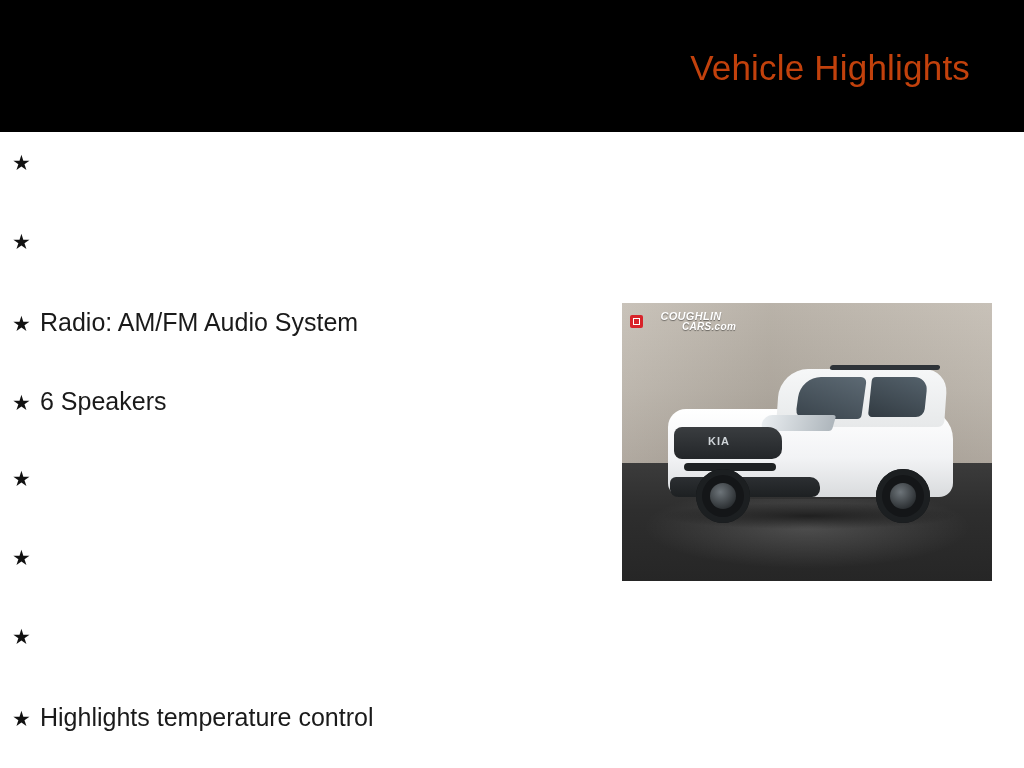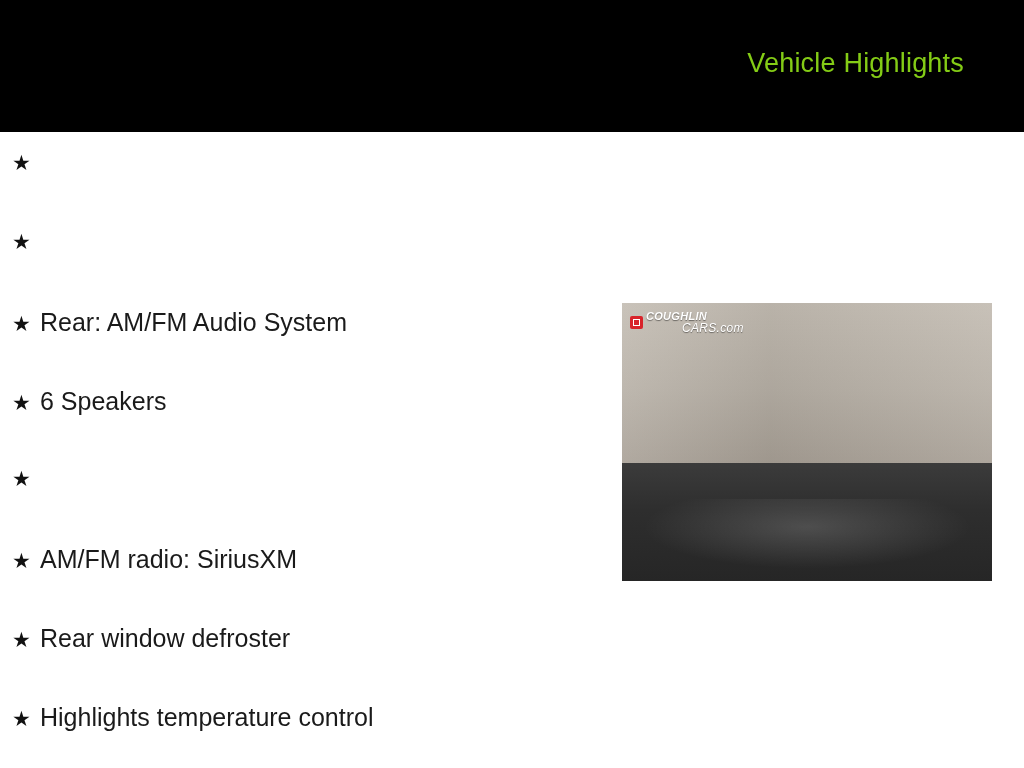--- a/index.html
+++ b/index.html
@@ -20,24 +20,24 @@
     position: absolute;
     left: 0;
     top: 0;
     width: 1024px;
     height: 132px;
     background: #000000;
     box-sizing: border-box;
   }
   .header-title {
     position: absolute;
-    right: 60px;
+    right: 54px;
     top: 48px;
-    color: #84cc16;
-    font-size: 27px;
+    color: #c2410c;
+    font-size: 35px;
     letter-spacing: 0.2px;
     white-space: nowrap;
   }
 
   
   .highlights {
     position: absolute;
     left: 0;
     top: 132px;
     width: 620px;
@@ -127,33 +127,34 @@
     position: absolute;
     left: 3px; top: 3px;
     width: 7px; height: 7px;
     border: 1.5px solid #ffffff;
     box-sizing: border-box;
   }
   .wm-text {
     display: flex;
     flex-direction: column;
     line-height: 1;
+    align-items: center;
   }
   .wm-line1 {
     color: #ffffff;
     font-size: 11px;
     font-weight: bold;
     font-style: italic;
     letter-spacing: 0.3px;
     text-shadow: 0 1px 1px rgba(0,0,0,0.45);
   }
   .wm-line2 {
     color: #ffffff;
-    font-size: 12px;
-    font-weight: normal;
+    font-size: 10px;
+    font-weight: bold;
     font-style: italic;
     letter-spacing: 0.3px;
     text-shadow: 0 1px 1px rgba(0,0,0,0.45);
     padding-left: 36px;
   }
 
   
   .car {
     position: absolute;
     left: 36px;
@@ -321,40 +322,38 @@
   <div class="hl-item">
     <span class="hl-star">★</span>
   </div>
 
   <div class="hl-item">
     <span class="hl-star">★</span>
   </div>
 
   <div class="hl-item">
     <span class="hl-star">★</span>
-    <span class="hl-label">Rear: AM/FM Audio System</span>
+    <span class="hl-label">Radio: AM/FM Audio System</span>
   </div>
 
   <div class="hl-item">
     <span class="hl-star">★</span>
     <span class="hl-label">6 Speakers</span>
   </div>
 
   <div class="hl-item">
     <span class="hl-star">★</span>
   </div>
 
   <div class="hl-item">
     <span class="hl-star">★</span>
-    <span class="hl-label">AM/FM radio: SiriusXM</span>
-  </div>
-
-  <div class="hl-item">
-    <span class="hl-star">★</span>
-    <span class="hl-label">Rear window defroster</span>
+  </div>
+
+  <div class="hl-item">
+    <span class="hl-star">★</span>
   </div>
 
   <div class="hl-item">
     <span class="hl-star">★</span>
     <span class="hl-label">Highlights temperature control</span>
   </div>
 
 </div>
 
 <div class="photo">
@@ -363,13 +362,30 @@
   <div class="photo-floor-glow"></div>
 
   <div class="watermark">
     <span class="wm-badge"></span>
     <span class="wm-text">
       <span class="wm-line1">COUGHLIN</span>
       <span class="wm-line2">CARS.com</span>
     </span>
   </div>
 
+  <div class="car">
+    <div class="car-shadow"></div>
+    <div class="arch-front"></div>
+    <div class="arch-rear"></div>
+    <div class="car-body"></div>
+    <div class="car-roof"></div>
+    <div class="car-rails"></div>
+    <div class="car-glass-a"></div>
+    <div class="car-glass-b"></div>
+    <div class="car-head"></div>
+    <div class="car-grille"></div>
+    <div class="car-logo">KIA</div>
+    <div class="car-grille-bar"></div>
+    <div class="car-lower"></div>
+    <div class="wheel wheel-front"></div>
+    <div class="wheel wheel-rear"></div>
+  </div>
 </div>
 
 </body></html>

